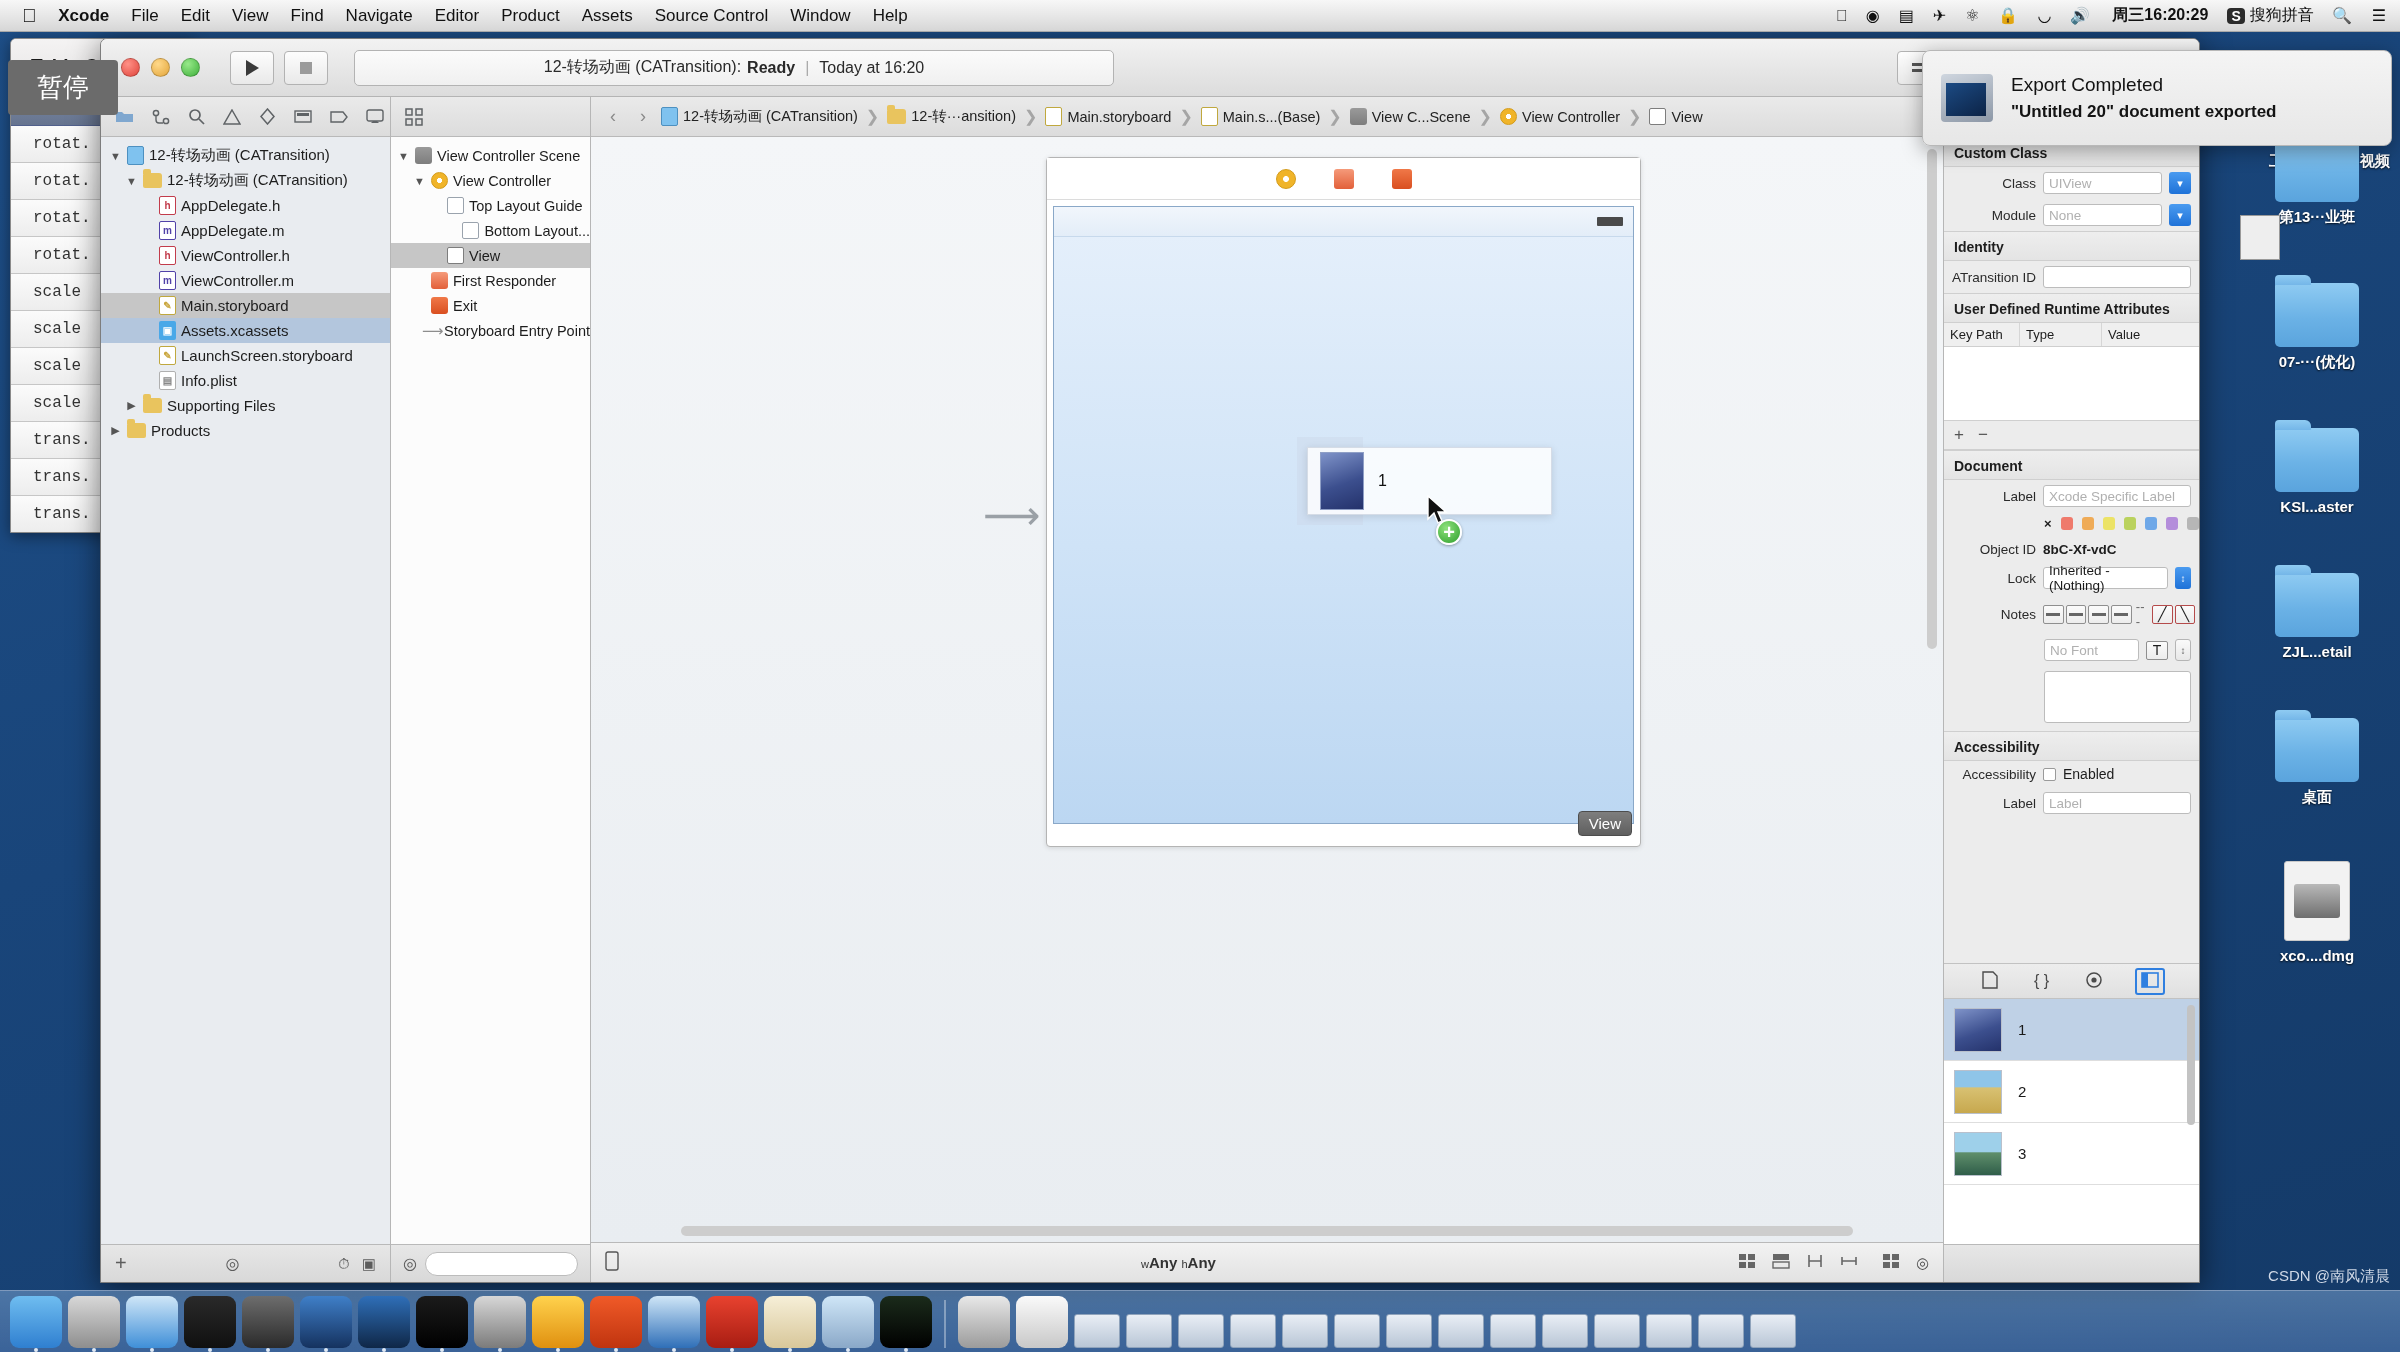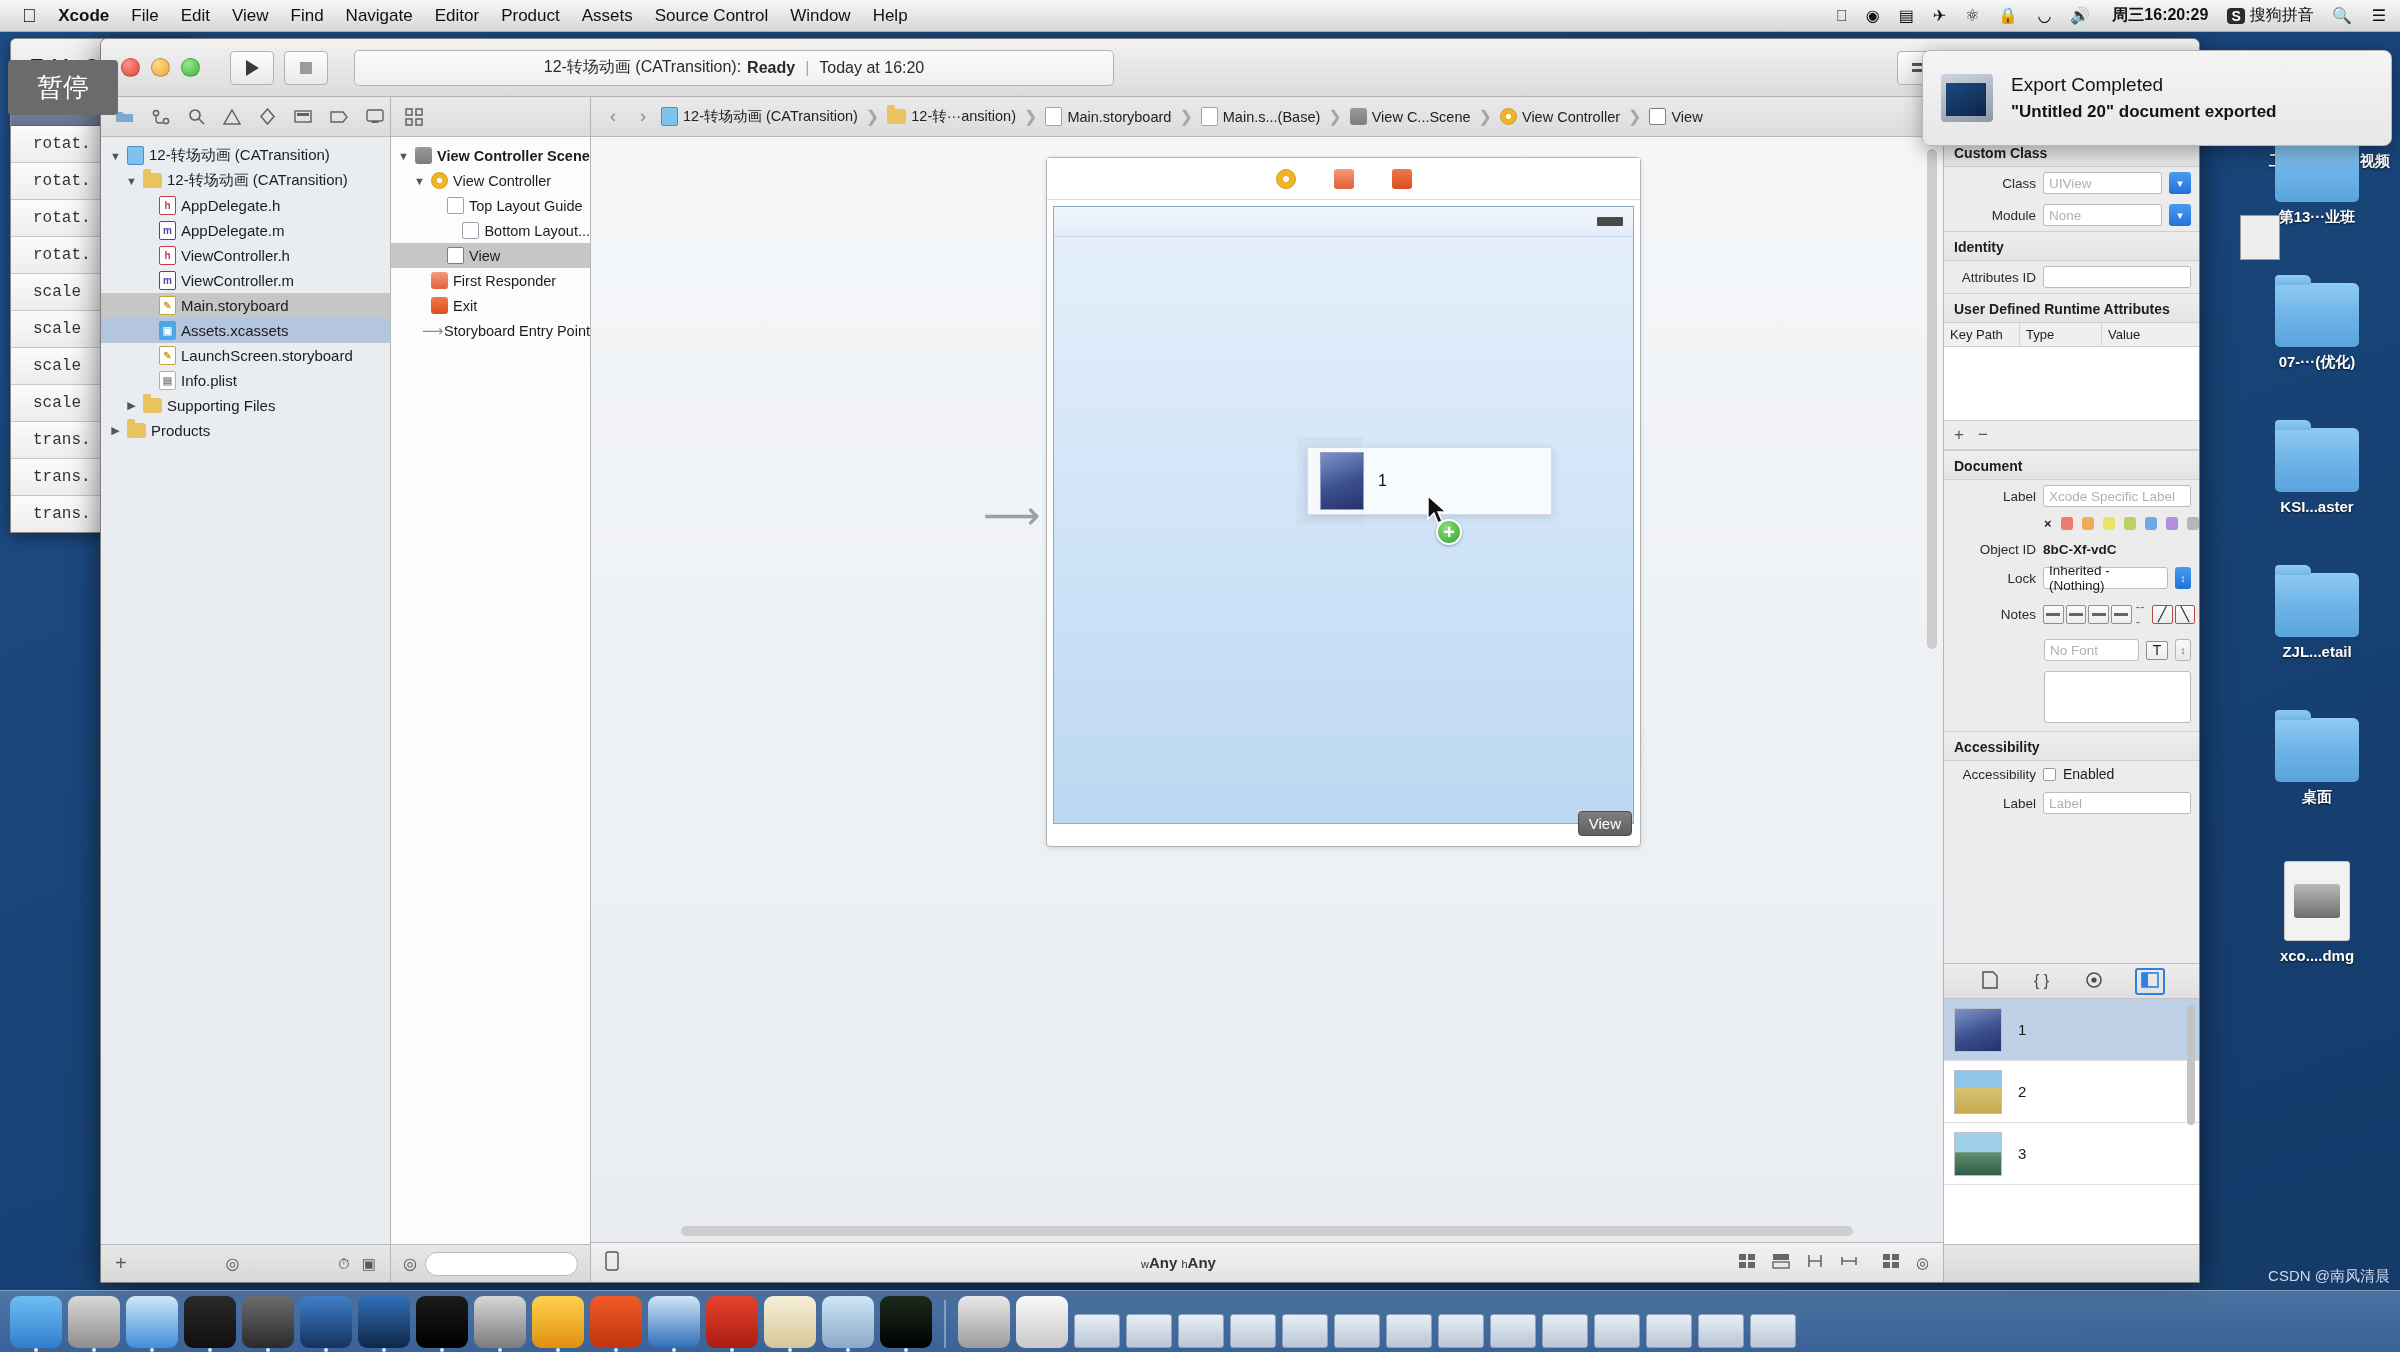--- a/index.html
+++ b/index.html
@@ -630,21 +630,21 @@
                 <rect x="11" y="1" width="6" height="6" stroke="#5f6366" stroke-width="1.5" fill="none"></rect>
                 <rect x="1" y="11" width="6" height="6" stroke="#5f6366" stroke-width="1.5" fill="none"></rect>
                 <rect x="11" y="11" width="6" height="6" stroke="#5f6366" stroke-width="1.5" fill="none"></rect>
               </svg>
             </span>
         </div>
         <div id="ol-tree">
             <div class="orow" style="padding-left:6px">
               <span class="tw">▼</span>
               <span class="oico oi-scene"></span>
-              <span style="font-weight:bold">View Controller Scene</span>
+              <span style="font-weight:normal">View Controller Scene</span>
             </div>
             <div class="orow" style="padding-left:22px">
               <span class="tw">▼</span>
               <span class="oico oi-vc"></span>
               <span style="">View Controller</span>
             </div>
             <div class="orow" style="padding-left:38px">
               <span class="tw"></span>
               <span class="oico oi-guide"></span>
               <span style="">Top Layout Guide</span>
@@ -837,21 +837,21 @@
             <span class="fpop">▾</span>
           </div>
           <div class="frow">
             <span class="flabel">Module</span>
             <span class="finput">None</span>
             <span class="fpop">▾</span>
           </div>
 
           <div class="sec-title">Identity</div>
           <div class="frow">
-            <span class="flabel">Attributes ID</span>
+            <span class="flabel">ATransition ID</span>
             <span class="finput val"></span>
           </div>
 
           <div class="sec-title">User Defined Runtime Attributes</div>
           <div class="udra-head">
             <div style="width:76px">Key Path</div>
             <div style="width:82px">Type</div>
             <div style="flex:1;border-right:none">Value</div>
           </div>
           <div class="udra-body"></div>

